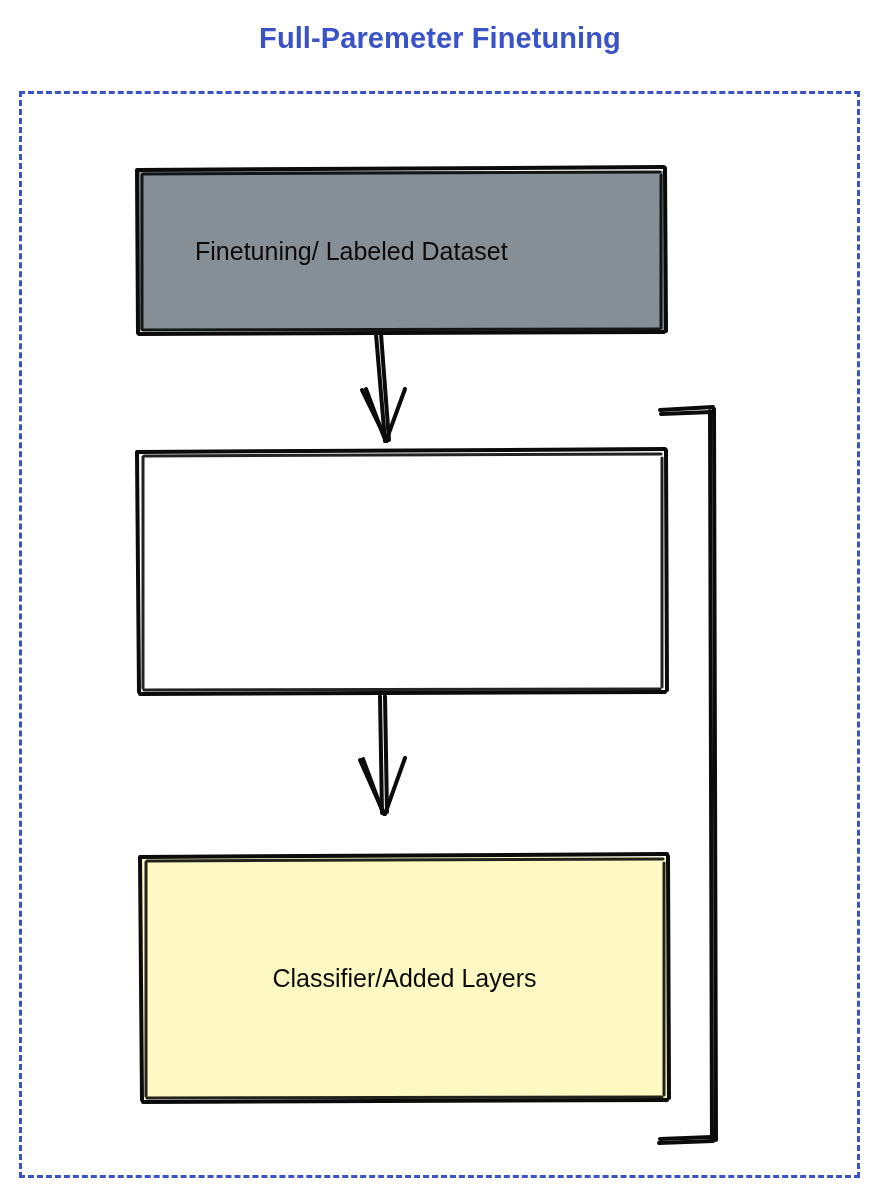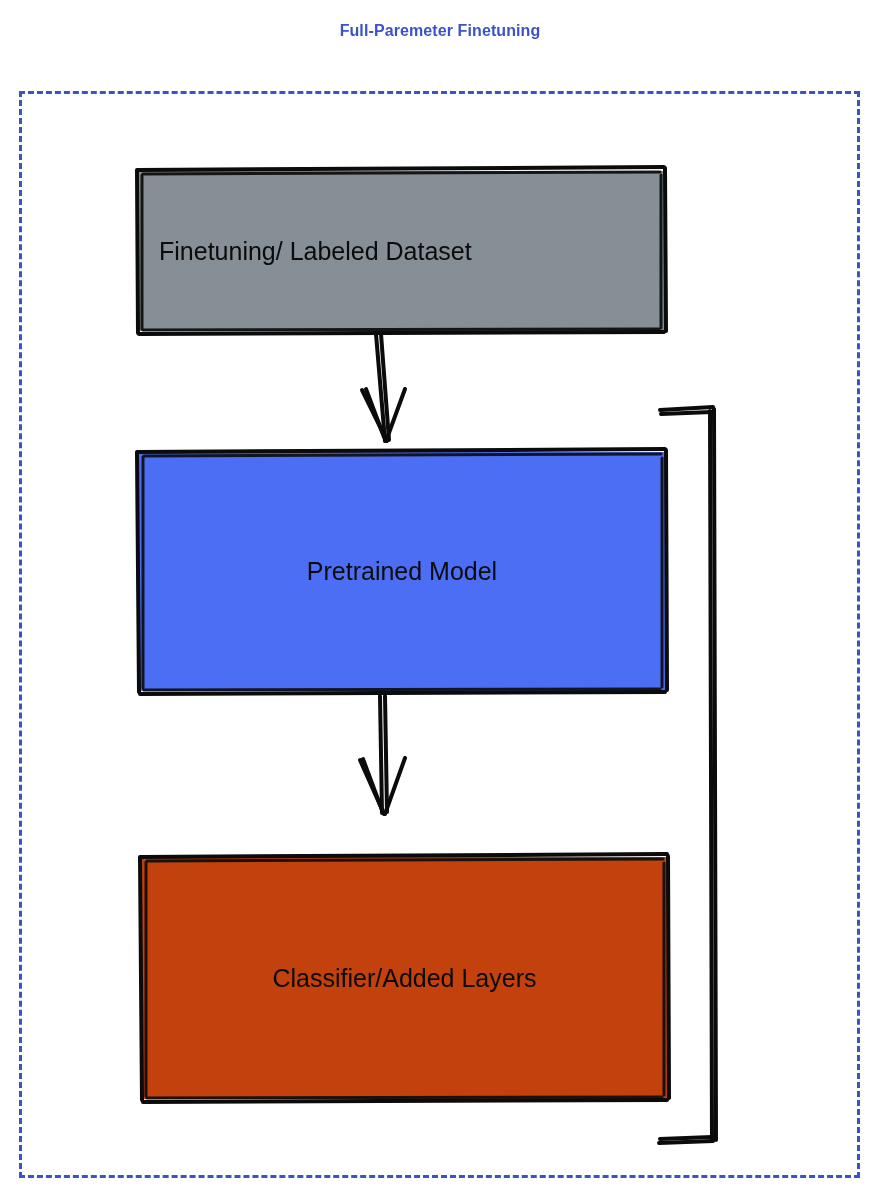--- a/index.html
+++ b/index.html
@@ -20,21 +20,21 @@
     overflow: hidden;
   }
 
   
   .diagram-title {
     position: absolute;
     left: 0;
     top: 22px;
     width: 880px;
     text-align: center;
-    font-size: 16px;
+    font-size: 29px;
     font-weight: 700;
     letter-spacing: 0.1px;
     color: #3b53c9;
     white-space: nowrap;
   }
 
   
   .dashed-frame {
     position: absolute;
     left: 19px;
@@ -70,36 +70,36 @@
     white-space: nowrap;
   }
 
   .node-dataset {
     left: 139px;
     top: 171px;
     width: 525px;
     height: 160px;
     background: #868e96;
     justify-content: flex-start;
-    padding-left: 20px;
+    padding-left: 56px;
   }
   .node-pretrained {
     left: 139px;
     top: 452px;
     width: 526px;
     height: 239px;
     background: #4c6ef5;
     justify-content: center;
   }
   .node-classifier {
     left: 142px;
     top: 857px;
     width: 525px;
     height: 242px;
-    background: #c2410c;
+    background: #fef9c3;
     justify-content: center;
   }
 
   
   .loop-label {
     position: absolute;
     left: 736px;
     top: 694px;
     width: 120px;
     font-size: 24px;
@@ -115,23 +115,20 @@
 <div id="canvas">
 
   <div class="diagram-title">Full-Paremeter Finetuning</div>
 
   <div class="dashed-frame"></div>
 
   <div class="node node-dataset">
     <span class="node-label">Finetuning/ Labeled Dataset</span>
   </div>
 
-  <div class="node node-pretrained">
-    <span class="node-label">Pretrained Model</span>
-  </div>
 
   <div class="node node-classifier">
     <span class="node-label">Classifier/Added Layers</span>
   </div>
 
   <svg id="sketch" viewBox="0 0 880 1200" xmlns="http://www.w3.org/2000/svg">
 
     <g fill="none" stroke="#0b0b0b" stroke-linecap="round" stroke-linejoin="round">
 
       <g stroke-width="4">

